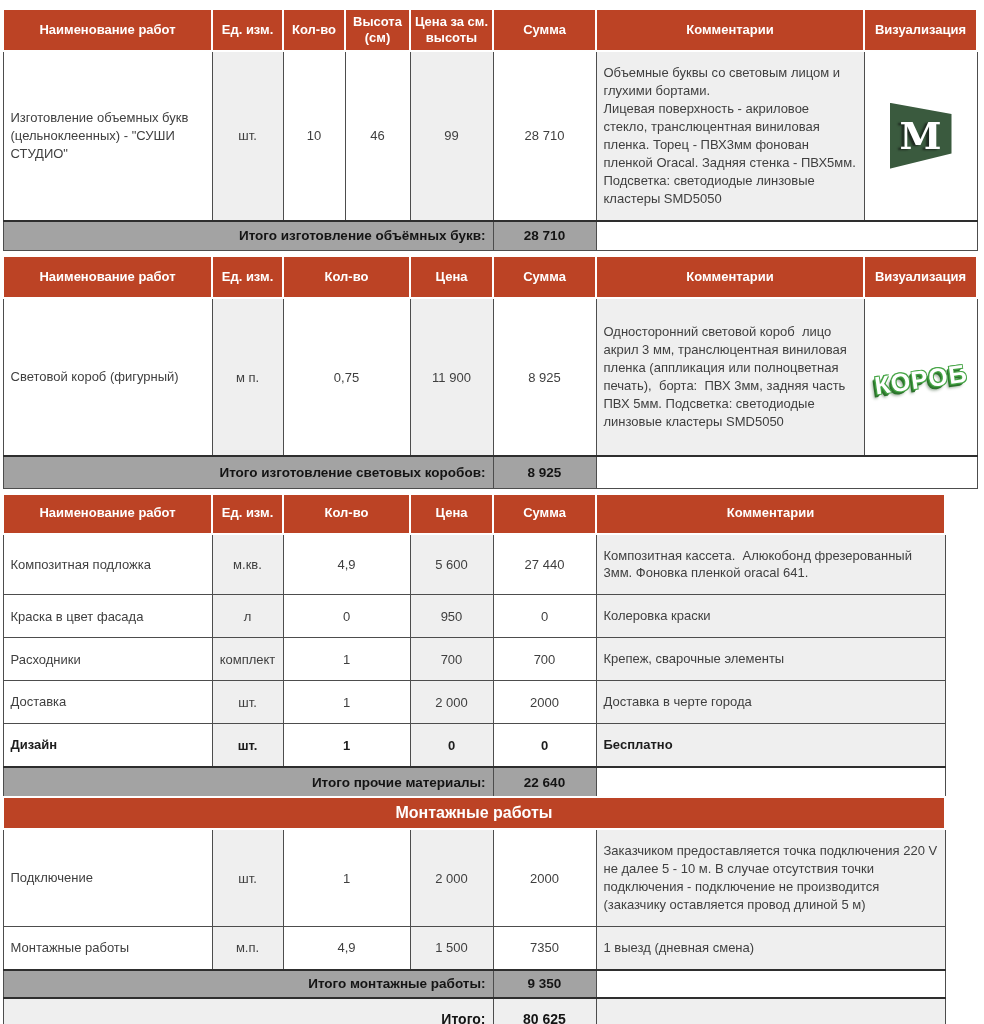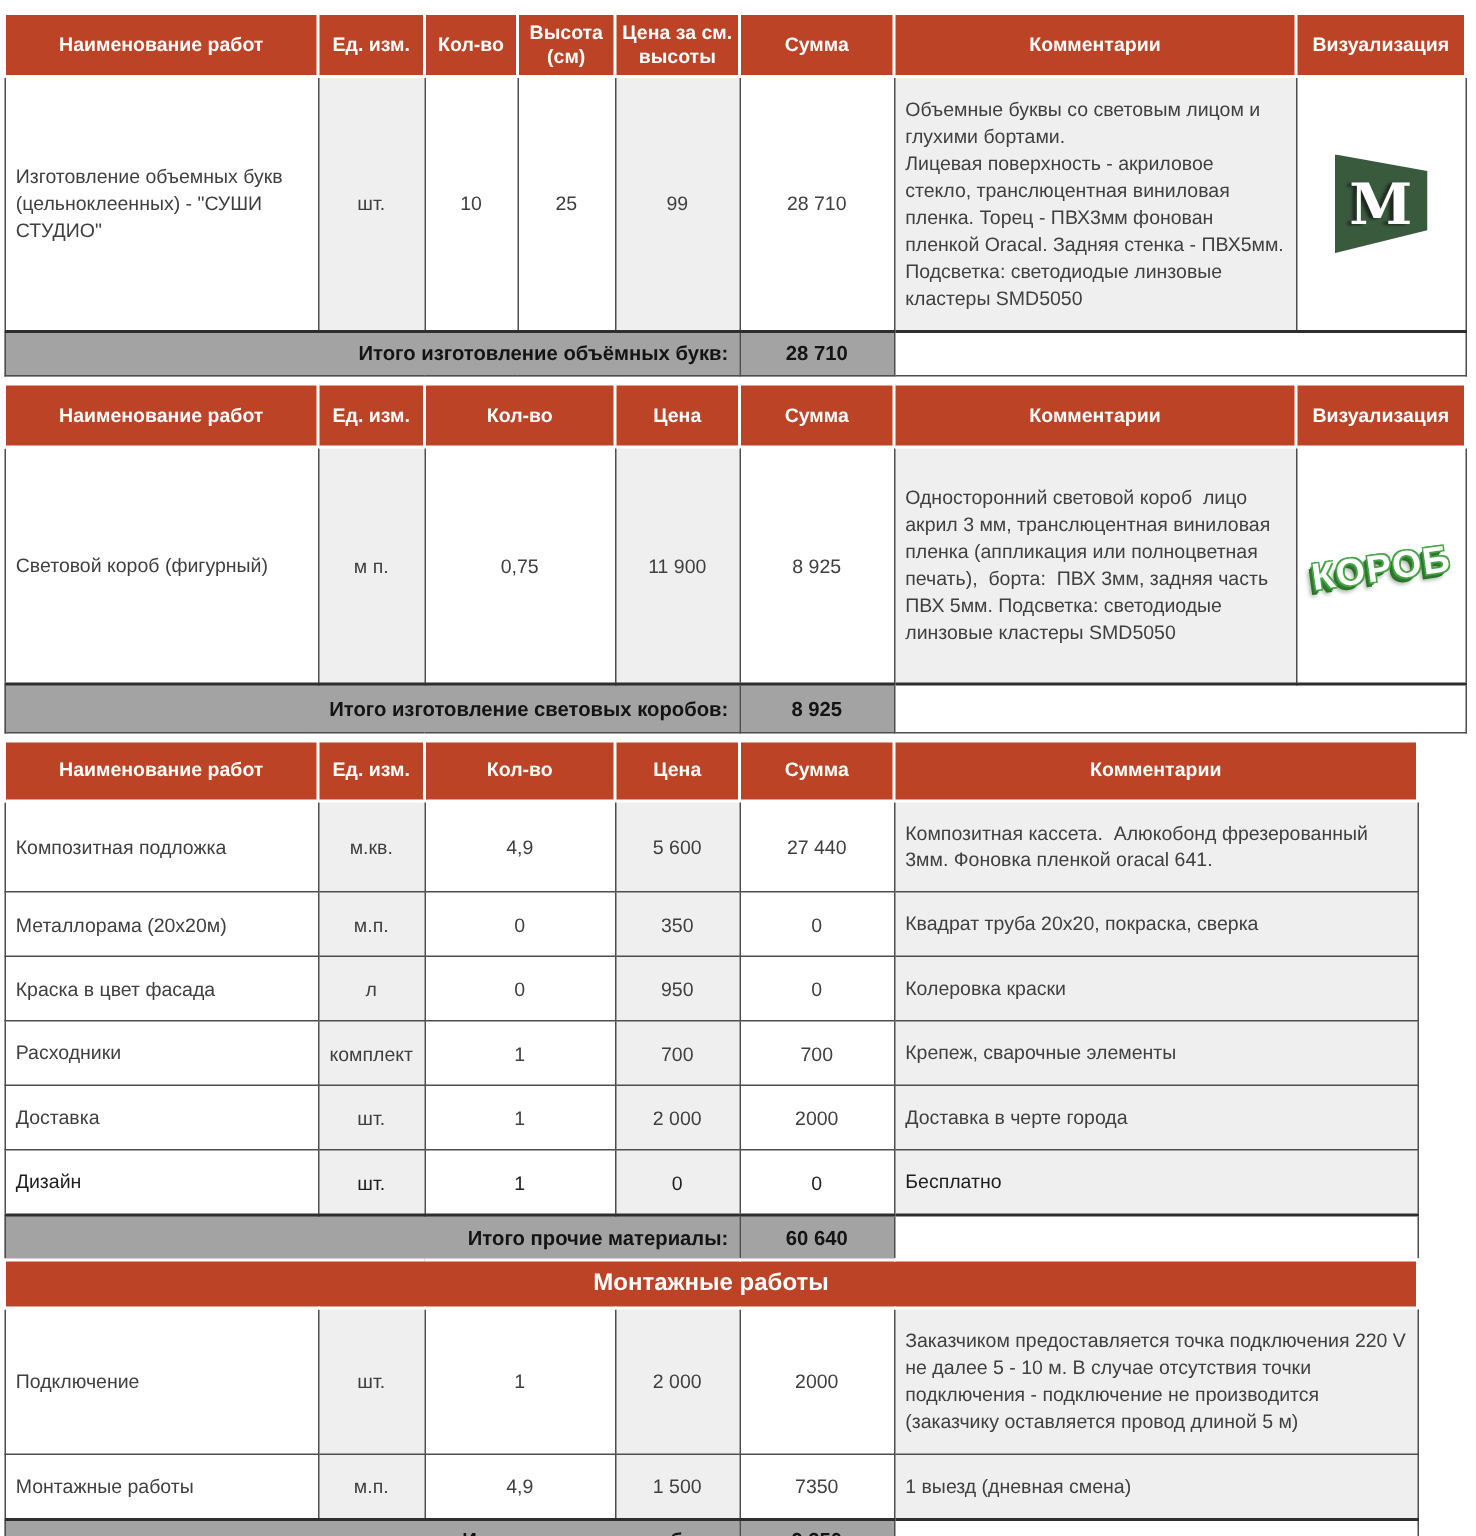--- a/index.html
+++ b/index.html
@@ -32,21 +32,21 @@
   td.name{padding:2px 7px;line-height:1.35;}
   td.comment{padding:12px 7px;line-height:1.38;white-space:pre-wrap;background:var(--grey);}
   td.visual{background:#fff;text-align:center;}
   tr.subtotal td{
     font-weight:bold;color:#141414;border-top:2px solid var(--border-strong);
     font-size:13.5px;background:#a3a3a3;
   }
   tr.subtotal td.sublabel{text-align:right;padding-right:7px;}
   tr.subtotal td.subval{text-align:center;}
   tr.subtotal td.subempty{background:#fff;}
-  tr.boldrow td{font-weight:normal;color:#1d1d1d;}
+  tr.boldrow td{font-weight:bold;color:#1d1d1d;}
   tr.band td{
     background:var(--red);color:#fff;font-weight:bold;font-size:16px;
     text-align:center;border:2px solid #fff;padding:4px;
   }
   tr.totalrow td{
     font-weight:bold;color:#141414;background:var(--grey);
     border-top:2px solid var(--border-strong);font-size:14px;
   }
   tr.totalrow td.sublabel{text-align:right;padding-right:7px;}
   tr.totalrow td.subval{text-align:center;}
@@ -94,21 +94,21 @@
       <th>Высота (см)</th>
       <th>Цена за см. высоты</th>
       <th>Сумма</th>
       <th>Комментарии</th>
       <th>Визуализация</th>
     </tr>
     <tr style="height:160px">
       <td class="name">Изготовление объемных букв (цельноклеенных) - "СУШИ СТУДИО"</td>
       <td class="num grey">шт.</td>
       <td class="num">10</td>
-      <td class="num">25</td>
+      <td class="num">46</td>
       <td class="num grey">99</td>
       <td class="num">28 710</td>
       <td class="comment">Объемные буквы со световым лицом и глухими бортами.
 Лицевая поверхность - акриловое стекло, транслюцентная виниловая пленка. Торец - ПВХ3мм фонован пленкой Oracal. Задняя стенка - ПВХ5мм. Подсветка: светодиодые линзовые кластеры SMD5050</td>
       <td class="visual">
         <div class="m-shape">
           <span class="m-letter">M</span>
         </div>
       </td>
     </tr>
@@ -180,28 +180,20 @@
 
     <tr style="height:42px">
       <td class="name">Композитная подложка</td>
       <td class="num grey">м.кв.</td>
       <td class="num">4,9</td>
       <td class="num grey">5 600</td>
       <td class="num">27 440</td>
       <td class="comment">Композитная кассета.  Алюкобонд фрезерованный 3мм. Фоновка пленкой oracal 641.</td>
     </tr>
     <tr style="height:34px">
-      <td class="name">Металлорама (20х20м)</td>
-      <td class="num grey">м.п.</td>
-      <td class="num">0</td>
-      <td class="num grey">350</td>
-      <td class="num">0</td>
-      <td class="comment">Квадрат труба 20х20, покраска, сверка</td>
-    </tr>
-    <tr style="height:34px">
       <td class="name">Краска в цвет фасада</td>
       <td class="num grey">л</td>
       <td class="num">0</td>
       <td class="num grey">950</td>
       <td class="num">0</td>
       <td class="comment">Колеровка краски</td>
     </tr>
     <tr style="height:34px">
       <td class="name">Расходники</td>
       <td class="num grey">комплект</td>
@@ -221,21 +213,21 @@
     <tr class="boldrow" style="height:34px">
       <td class="name">Дизайн</td>
       <td class="num grey">шт.</td>
       <td class="num">1</td>
       <td class="num grey">0</td>
       <td class="num">0</td>
       <td class="comment">Бесплатно</td>
     </tr>
     <tr class="subtotal" style="height:30px">
       <td class="sublabel" colspan="4">Итого прочие материалы:</td>
-      <td class="subval">60 640</td>
+      <td class="subval">22 640</td>
       <td class="subempty"></td>
     </tr>
 
     <tr class="band" style="height:32px">
       <td colspan="6">Монтажные работы</td>
     </tr>
 
     <tr style="height:78px">
       <td class="name">Подключение</td>
       <td class="num grey">шт.</td>

